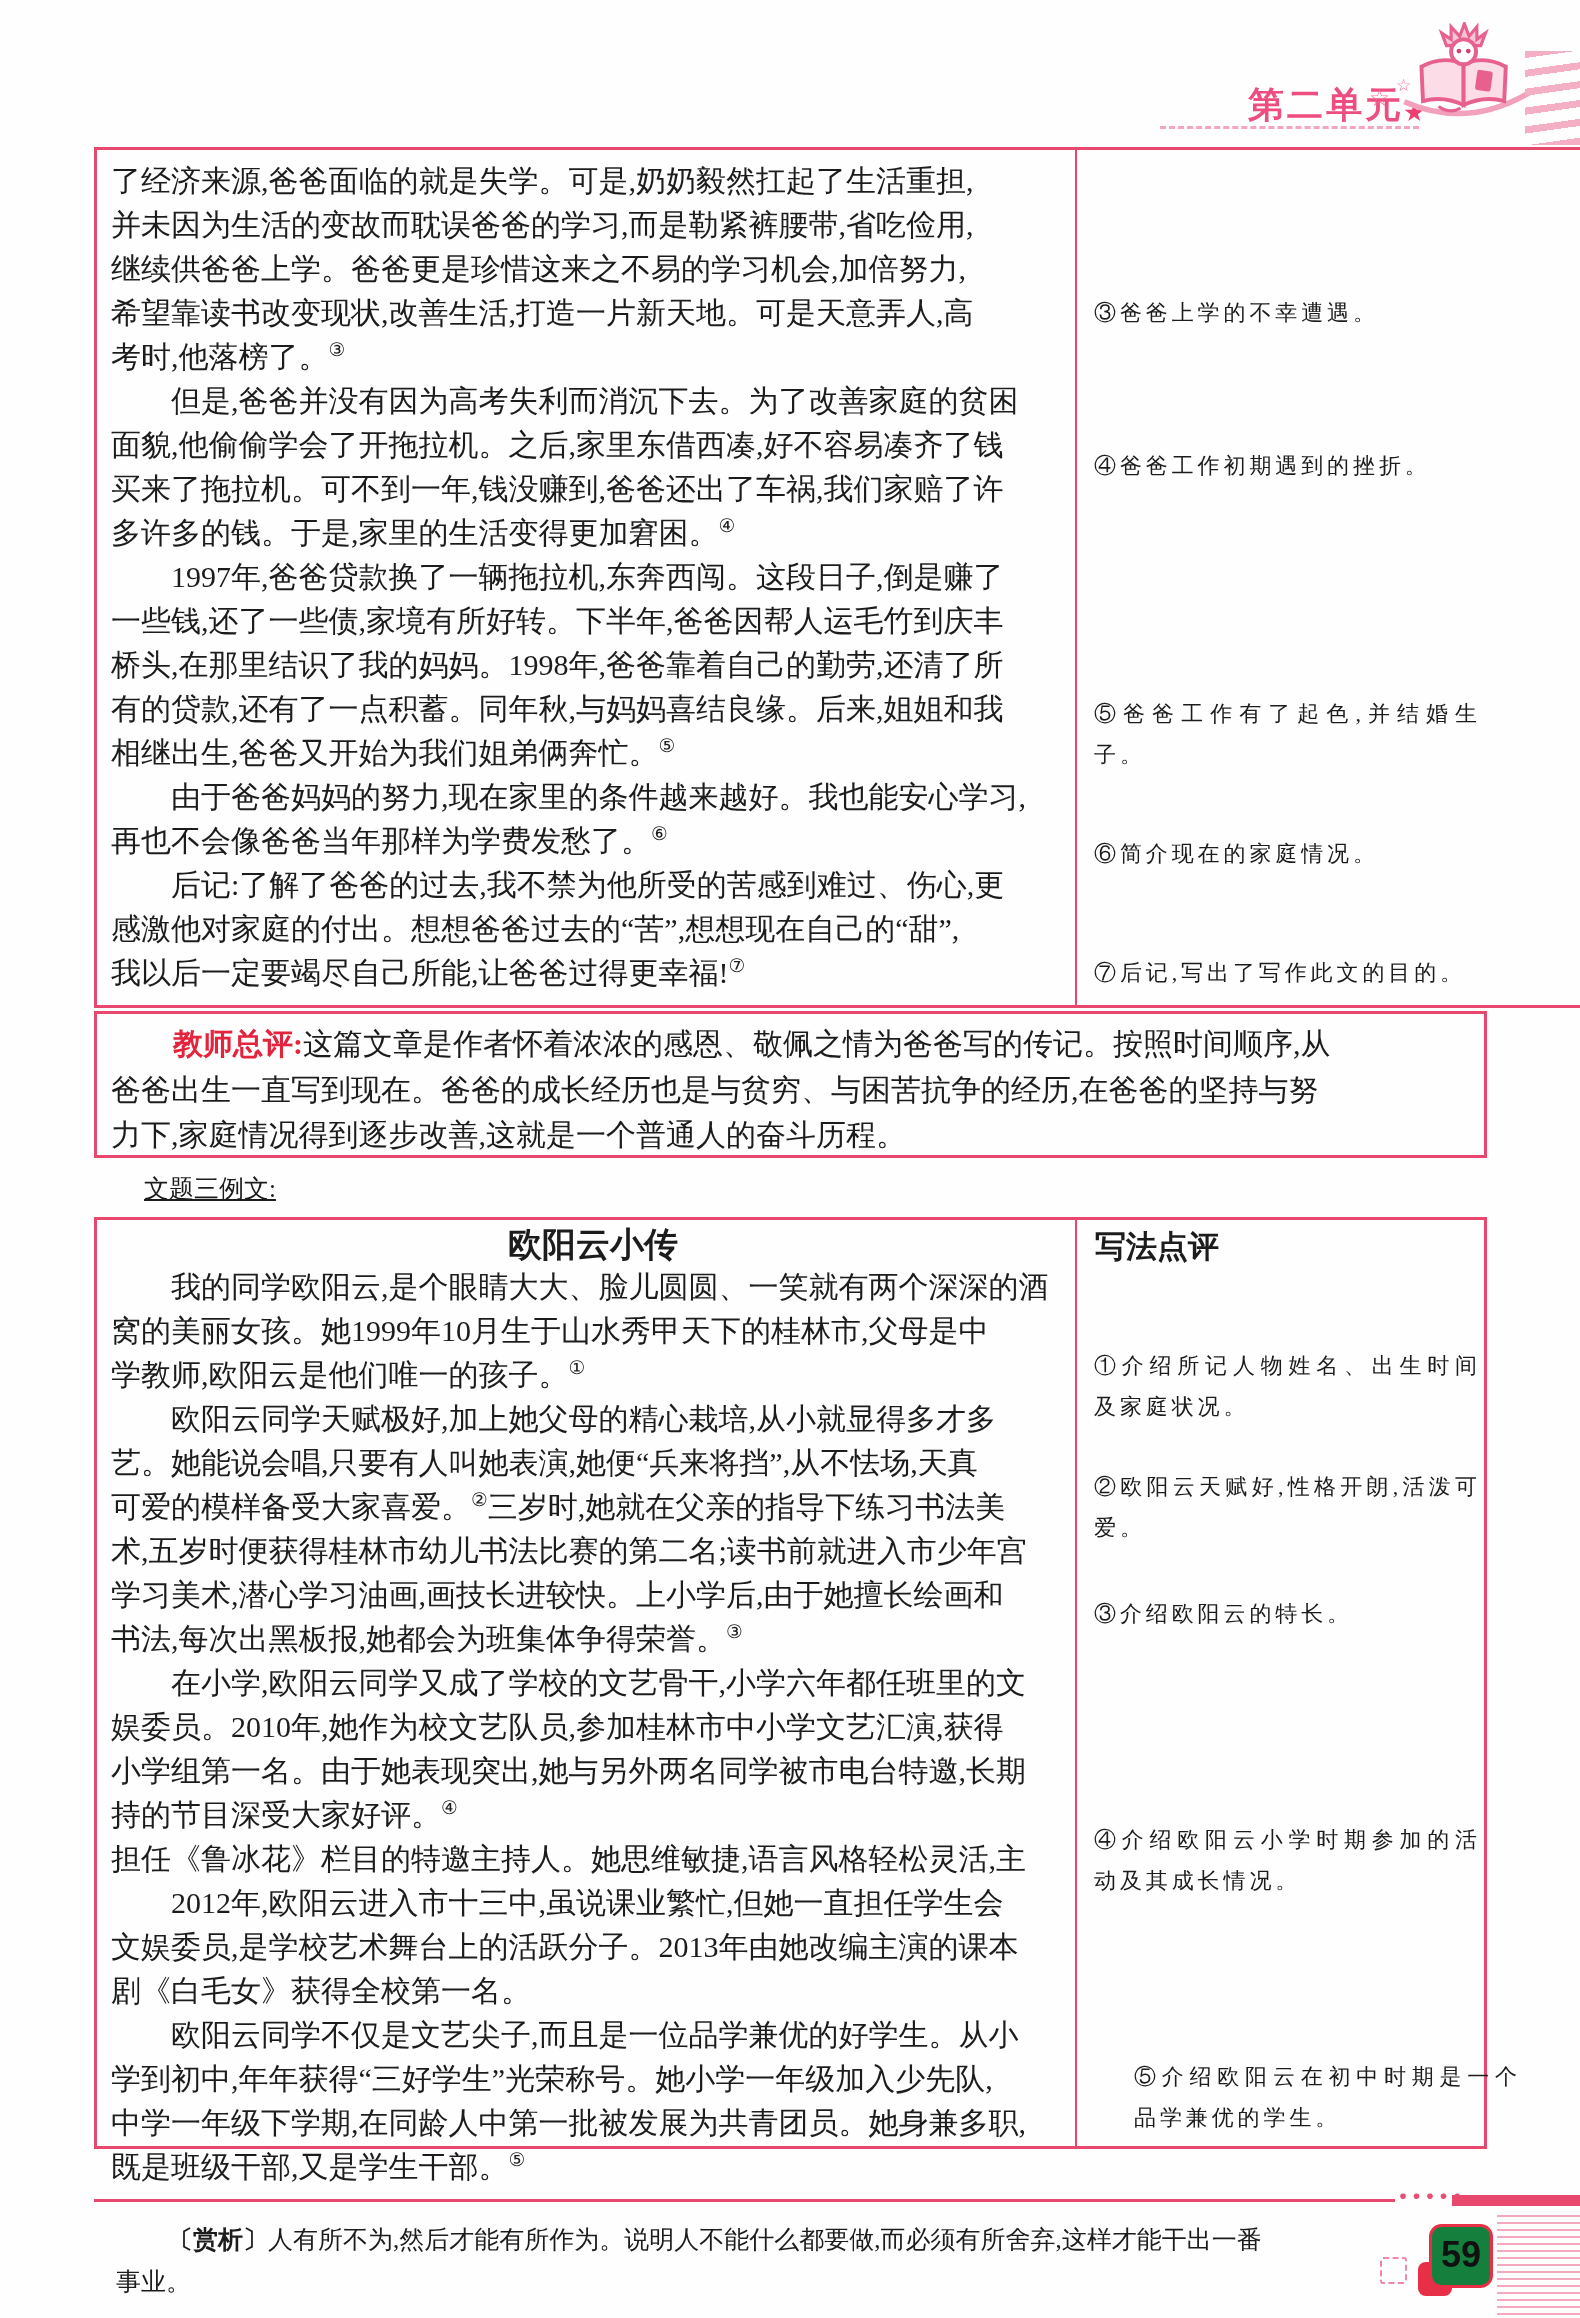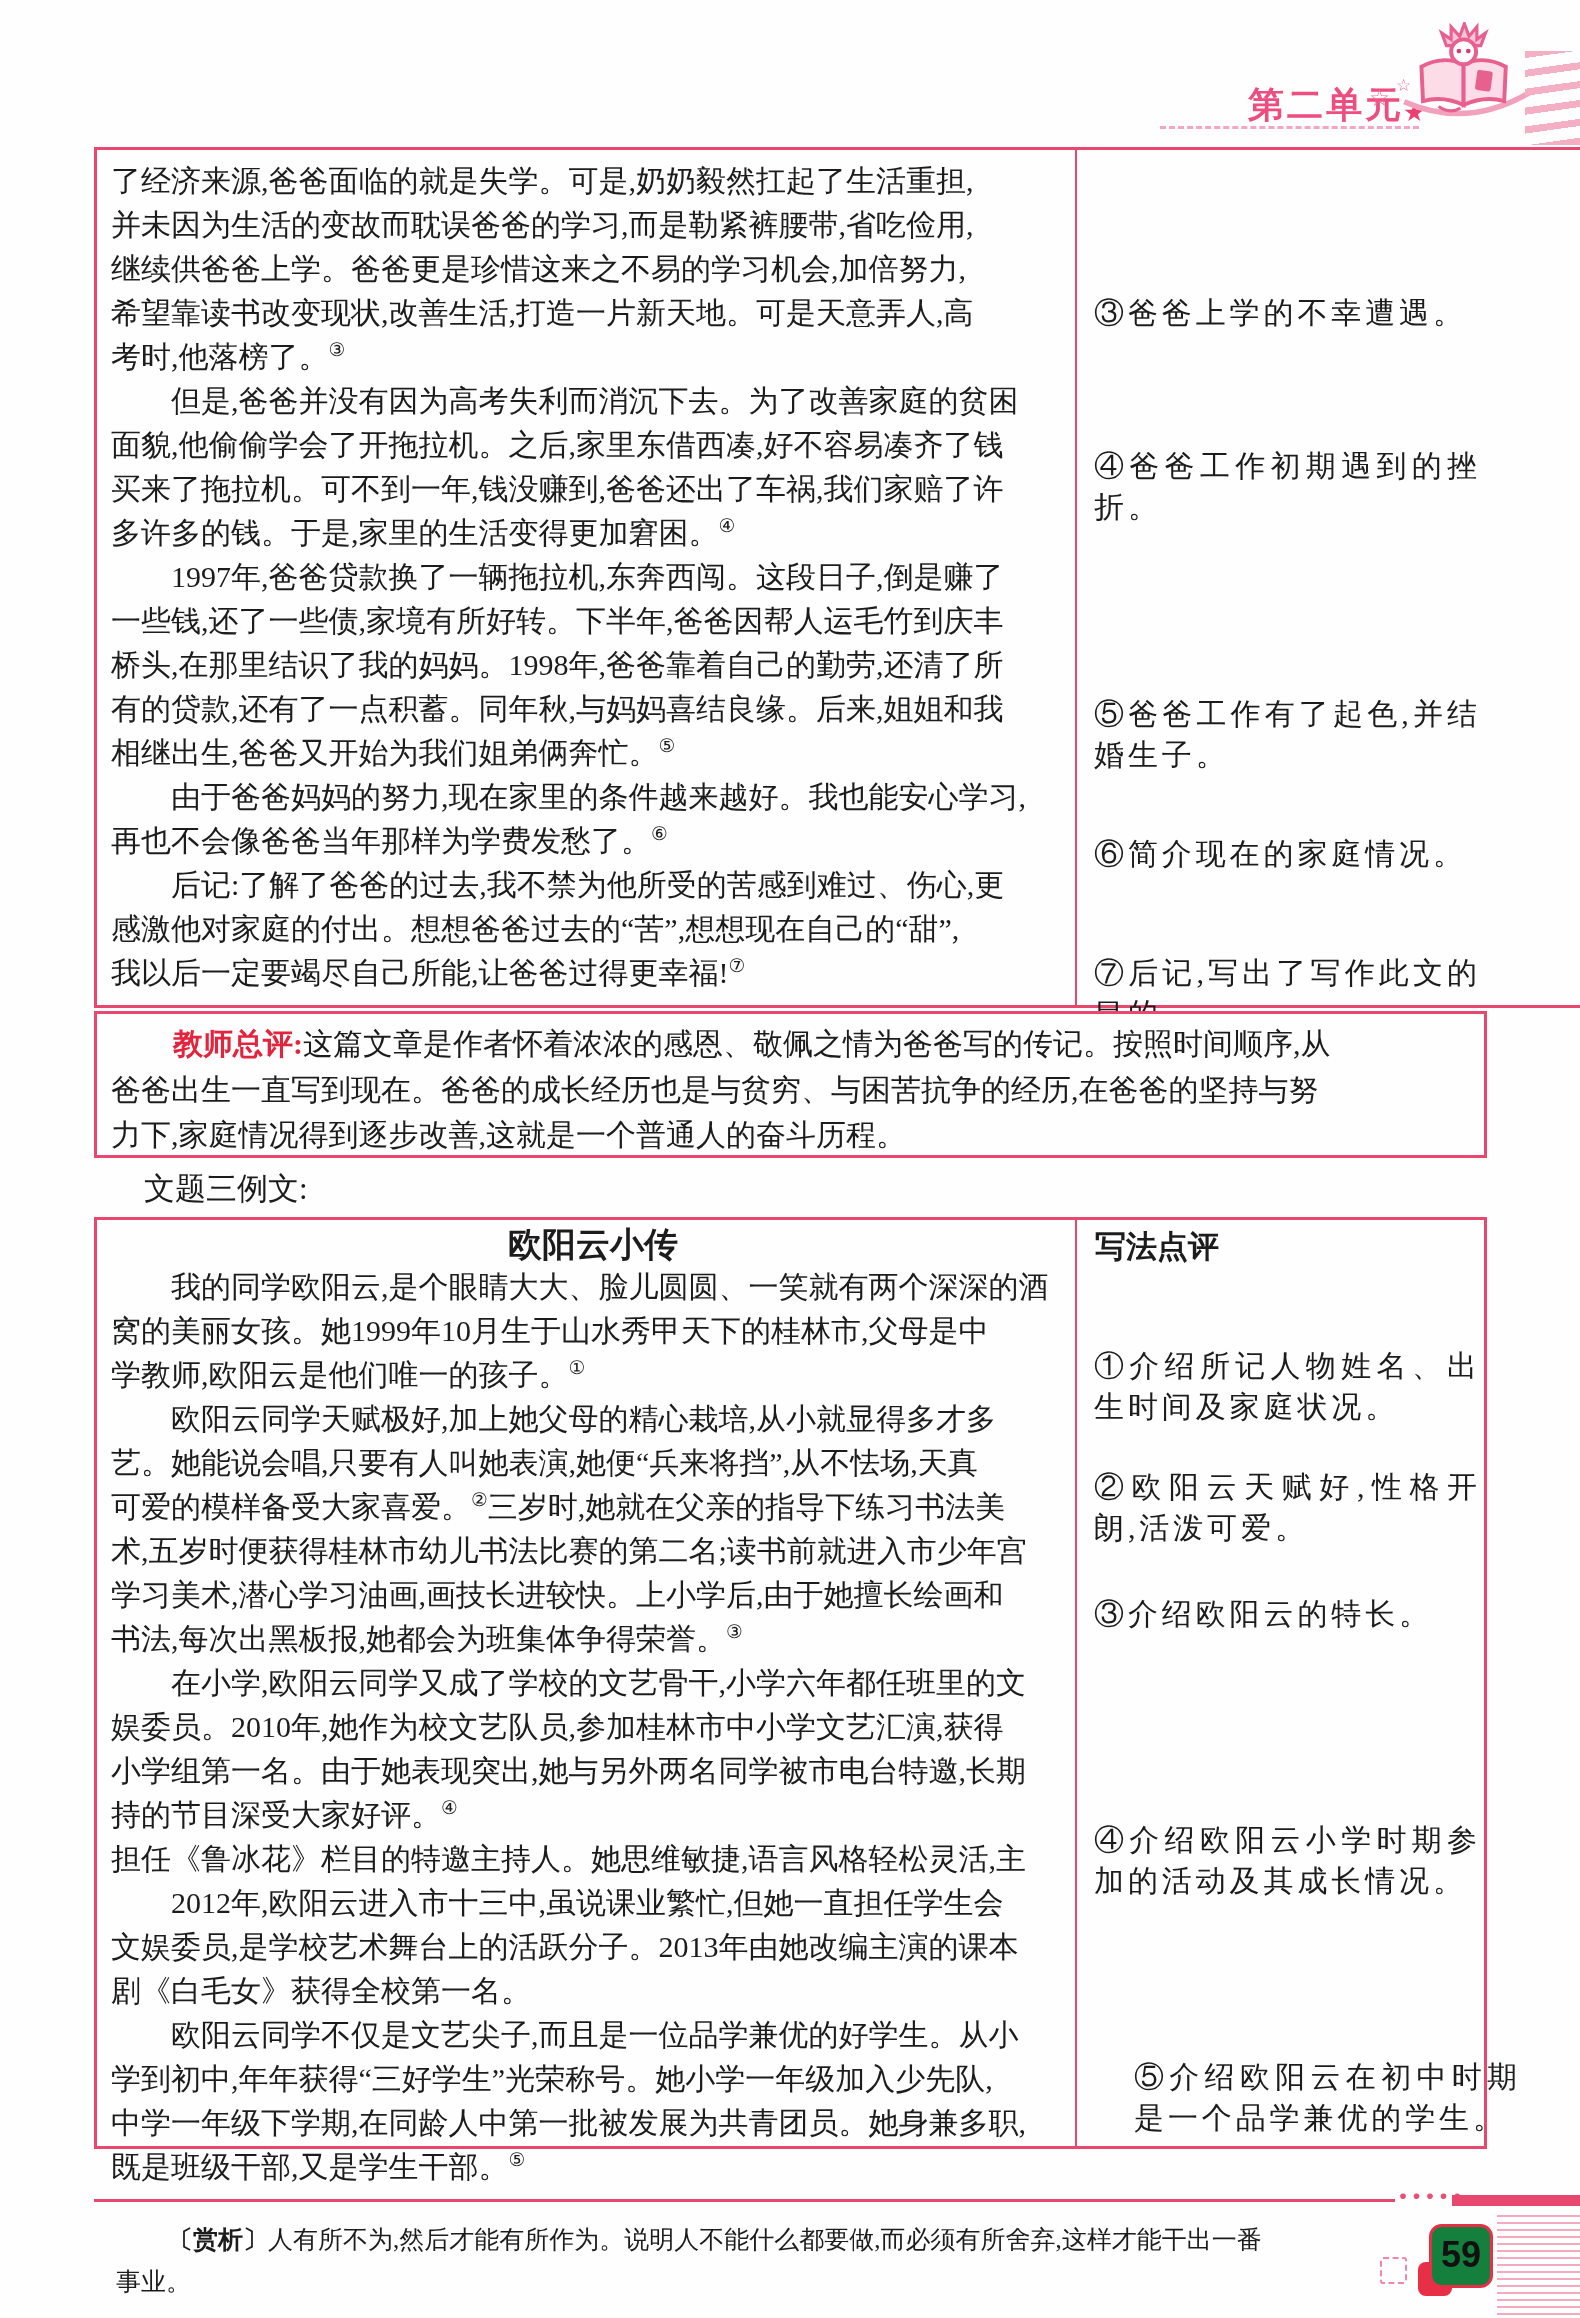--- a/index.html
+++ b/index.html
@@ -42,33 +42,33 @@
   .box2 .tl{height:44px;line-height:44px;}
   .tl sup{font-size:18.7px;vertical-align:super;line-height:0;}
   .essay1-text{top:9.4px;}
   .essay2-text{top:45px;}
   .essay2-title{position:absolute;left:14px;top:4.7px;width:964px;height:39px;line-height:39px;
                 text-align:center;font-size:34px;font-weight:bold;}
   .col-header{position:absolute;left:998px;top:6.2px;font-size:31px;font-weight:bold;
               font-family:"Liberation Sans","DejaVu Sans",sans-serif;}
 
   
-  .ann{position:absolute;left:997px;width:387px;font-size:30px;letter-spacing:3.9px;
+  .ann{position:absolute;left:997px;width:387px;font-size:22px;letter-spacing:3.9px;
        line-height:41px;text-align:justify;}
   .a3{top:142px;} .a4{top:295px;} .a5{top:543px;} .a6{top:683px;} .a7{top:802px;}
   .b1{top:125px;} .b2{top:246px;} .b3{top:373px;} .b4{top:599px;} .b5{top:836px;margin-left:40px;}
 
   
   .t-line{position:absolute;left:14px;width:1365px;height:36px;line-height:36px;
           font-size:30px;white-space:nowrap;}
   .t1{top:12px;padding-left:62px;}
   .t2{top:58px;} .t3{top:103px;}
   .red-label{color:#e4233d;font-weight:bold;}
 
-  .section-label{position:absolute;left:144px;top:1170px;font-size:31px;height:37px;line-height:37px;}
+  .section-label{position:absolute;left:144px;top:1170px;font-size:25px;height:37px;line-height:37px;text-decoration:underline;}
 
   
   .footer-rule{position:absolute;left:94px;top:2199px;width:1301px;height:3.1px;background:#e8486e;}
   .footer-dots{position:absolute;left:1399px;top:2188px;font-size:13.3px;letter-spacing:5.5px;color:#e94f74;}
   .footer-bar{position:absolute;left:1452px;top:2195px;width:129px;height:11px;background:#e8486e;}
   .f-line{position:absolute;font-size:25px;height:36px;line-height:36px;white-space:nowrap;}
   .f1{left:168px;top:2222px;} .f2{left:116px;top:2264px;}
   .f-label{font-weight:bold;}
 
   

